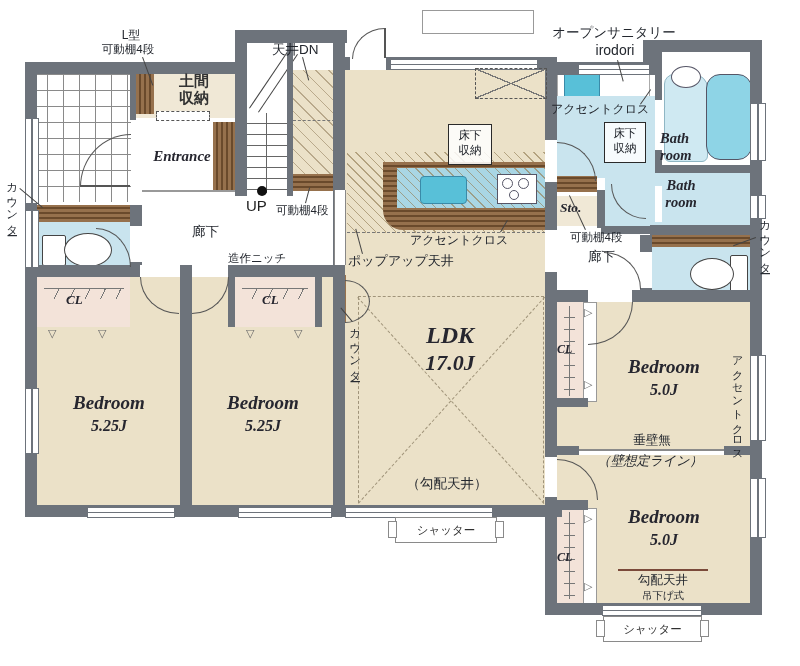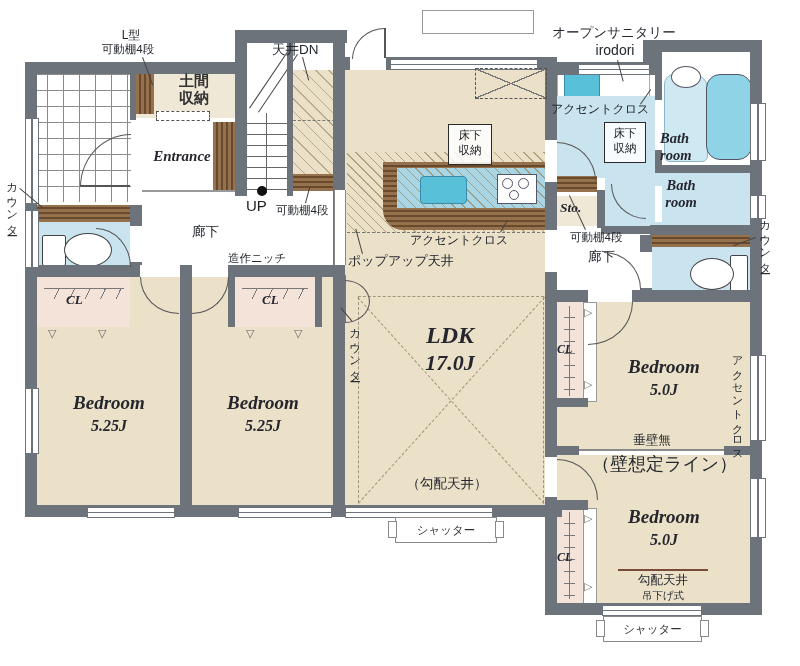--- a/index.html
+++ b/index.html
@@ -286,17 +286,17 @@
   <div class="lbl en ctr" style="left:54px;top:392px;width:110px;font-size:19px;">Bedroom</div>
   <div class="lbl en ctr" style="left:54px;top:417px;width:110px;font-size:16px;">5.25J</div>
   <div class="lbl en ctr" style="left:206px;top:392px;width:114px;font-size:19px;">Bedroom</div>
   <div class="lbl en ctr" style="left:206px;top:417px;width:114px;font-size:16px;">5.25J</div>
   <div class="lbl en ctr" style="left:608px;top:356px;width:112px;font-size:19px;">Bedroom</div>
   <div class="lbl en ctr" style="left:608px;top:381px;width:112px;font-size:16px;">5.0J</div>
   <div class="lbl en ctr" style="left:608px;top:506px;width:112px;font-size:19px;">Bedroom</div>
   <div class="lbl en ctr" style="left:608px;top:531px;width:112px;font-size:16px;">5.0J</div>
   <div class="lbl vtext" style="left:731px;top:348px;font-size:11px;">アクセントクロス</div>
   <div class="lbl ctr" style="left:618px;top:433px;width:68px;font-size:12.5px;">垂壁無</div>
-  <div class="lbl ctr" style="left:592px;top:454px;width:116px;font-size:18px;">（壁想定ライン）</div>
+  <div class="lbl ctr" style="left:592px;top:454px;width:116px;font-size:13px;font-style:italic;">（壁想定ライン）</div>
   <div class="lbl ctr" style="left:608px;top:573px;width:110px;font-size:12.5px;">勾配天井</div>
   <div class="lbl ctr" style="left:618px;top:589px;width:90px;font-size:10.5px;">吊下げ式</div>
 
 </div>
 
 </body></html>

